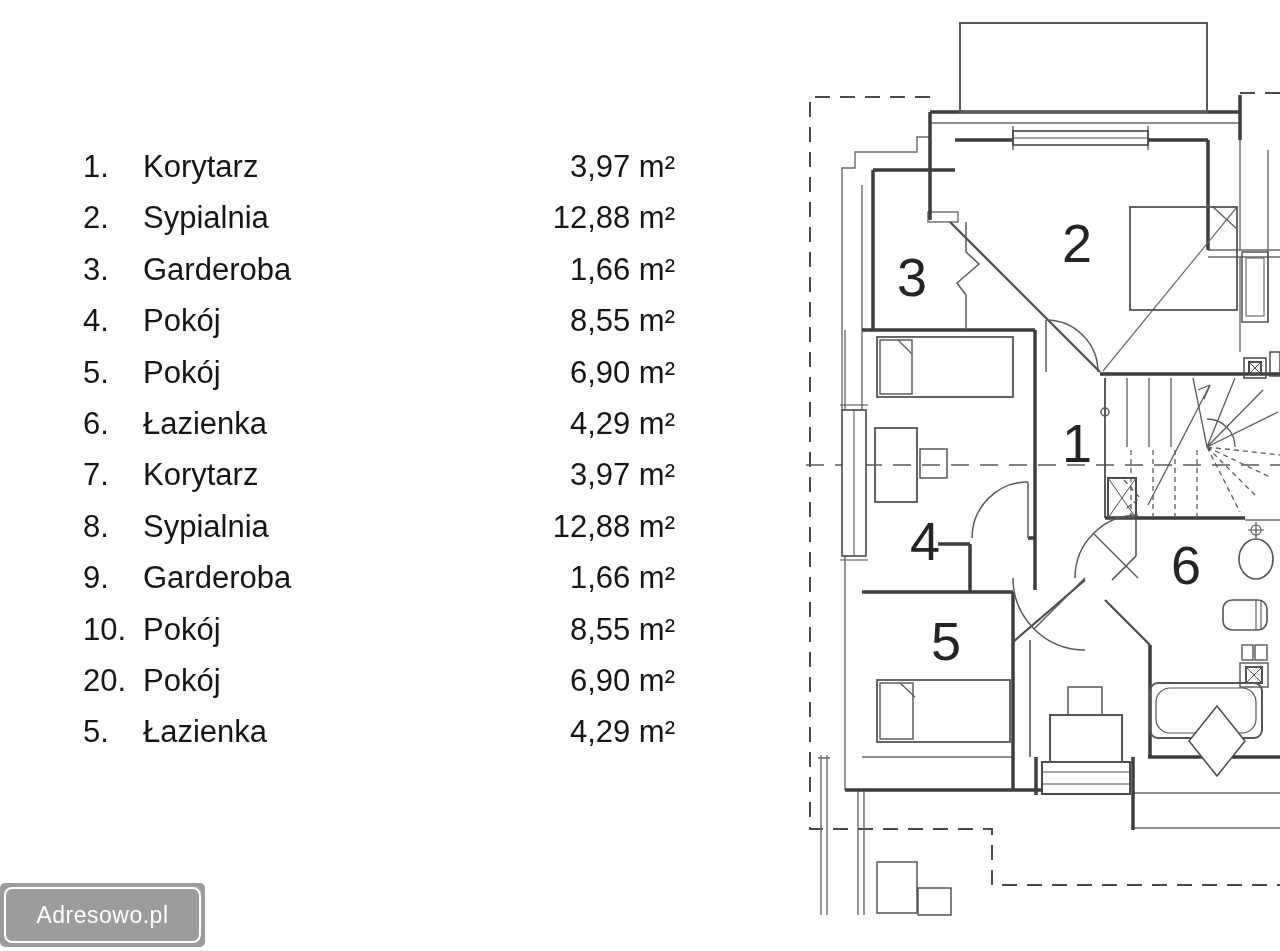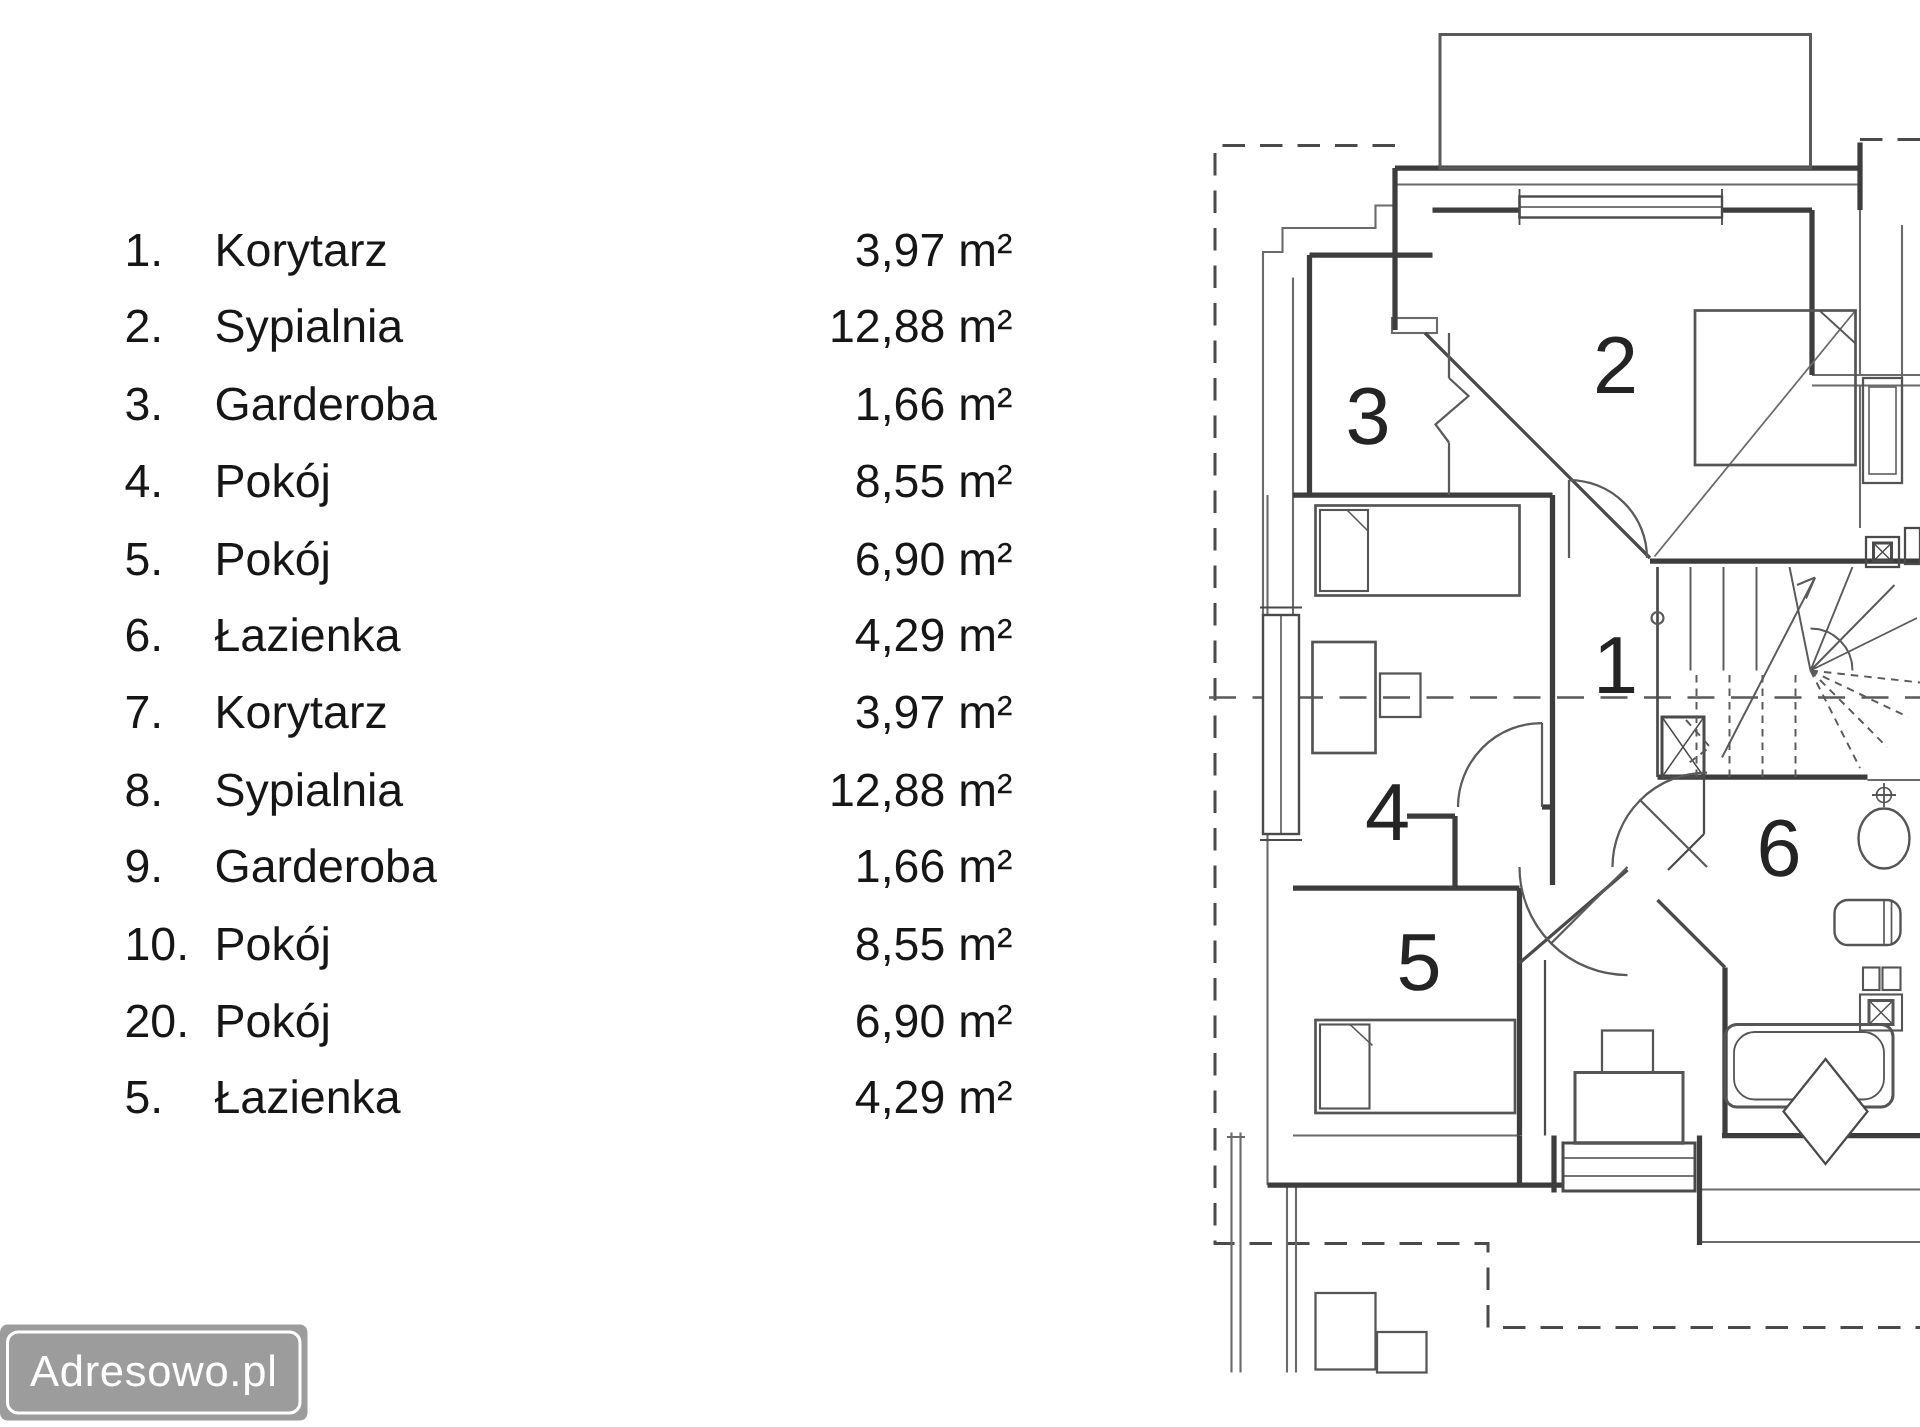--- a/index.html
+++ b/index.html
@@ -41,21 +41,21 @@
   }
   #watermark .inner{
     position:absolute;
     left:4px;top:4px;right:4px;bottom:4px;
     border:2.5px solid #ffffff;
     border-radius:8px;
     display:flex;align-items:center;justify-content:center;
   }
   #watermark .wm-text{
     color:#ffffff;
-    font-size:29px;
+    font-size:23px;
     letter-spacing:0.5px;
   }
 </style>
 </head>
 <body>
 
 <div id="canvas">
 
   <div id="legend">
     <div class="legend-row">

